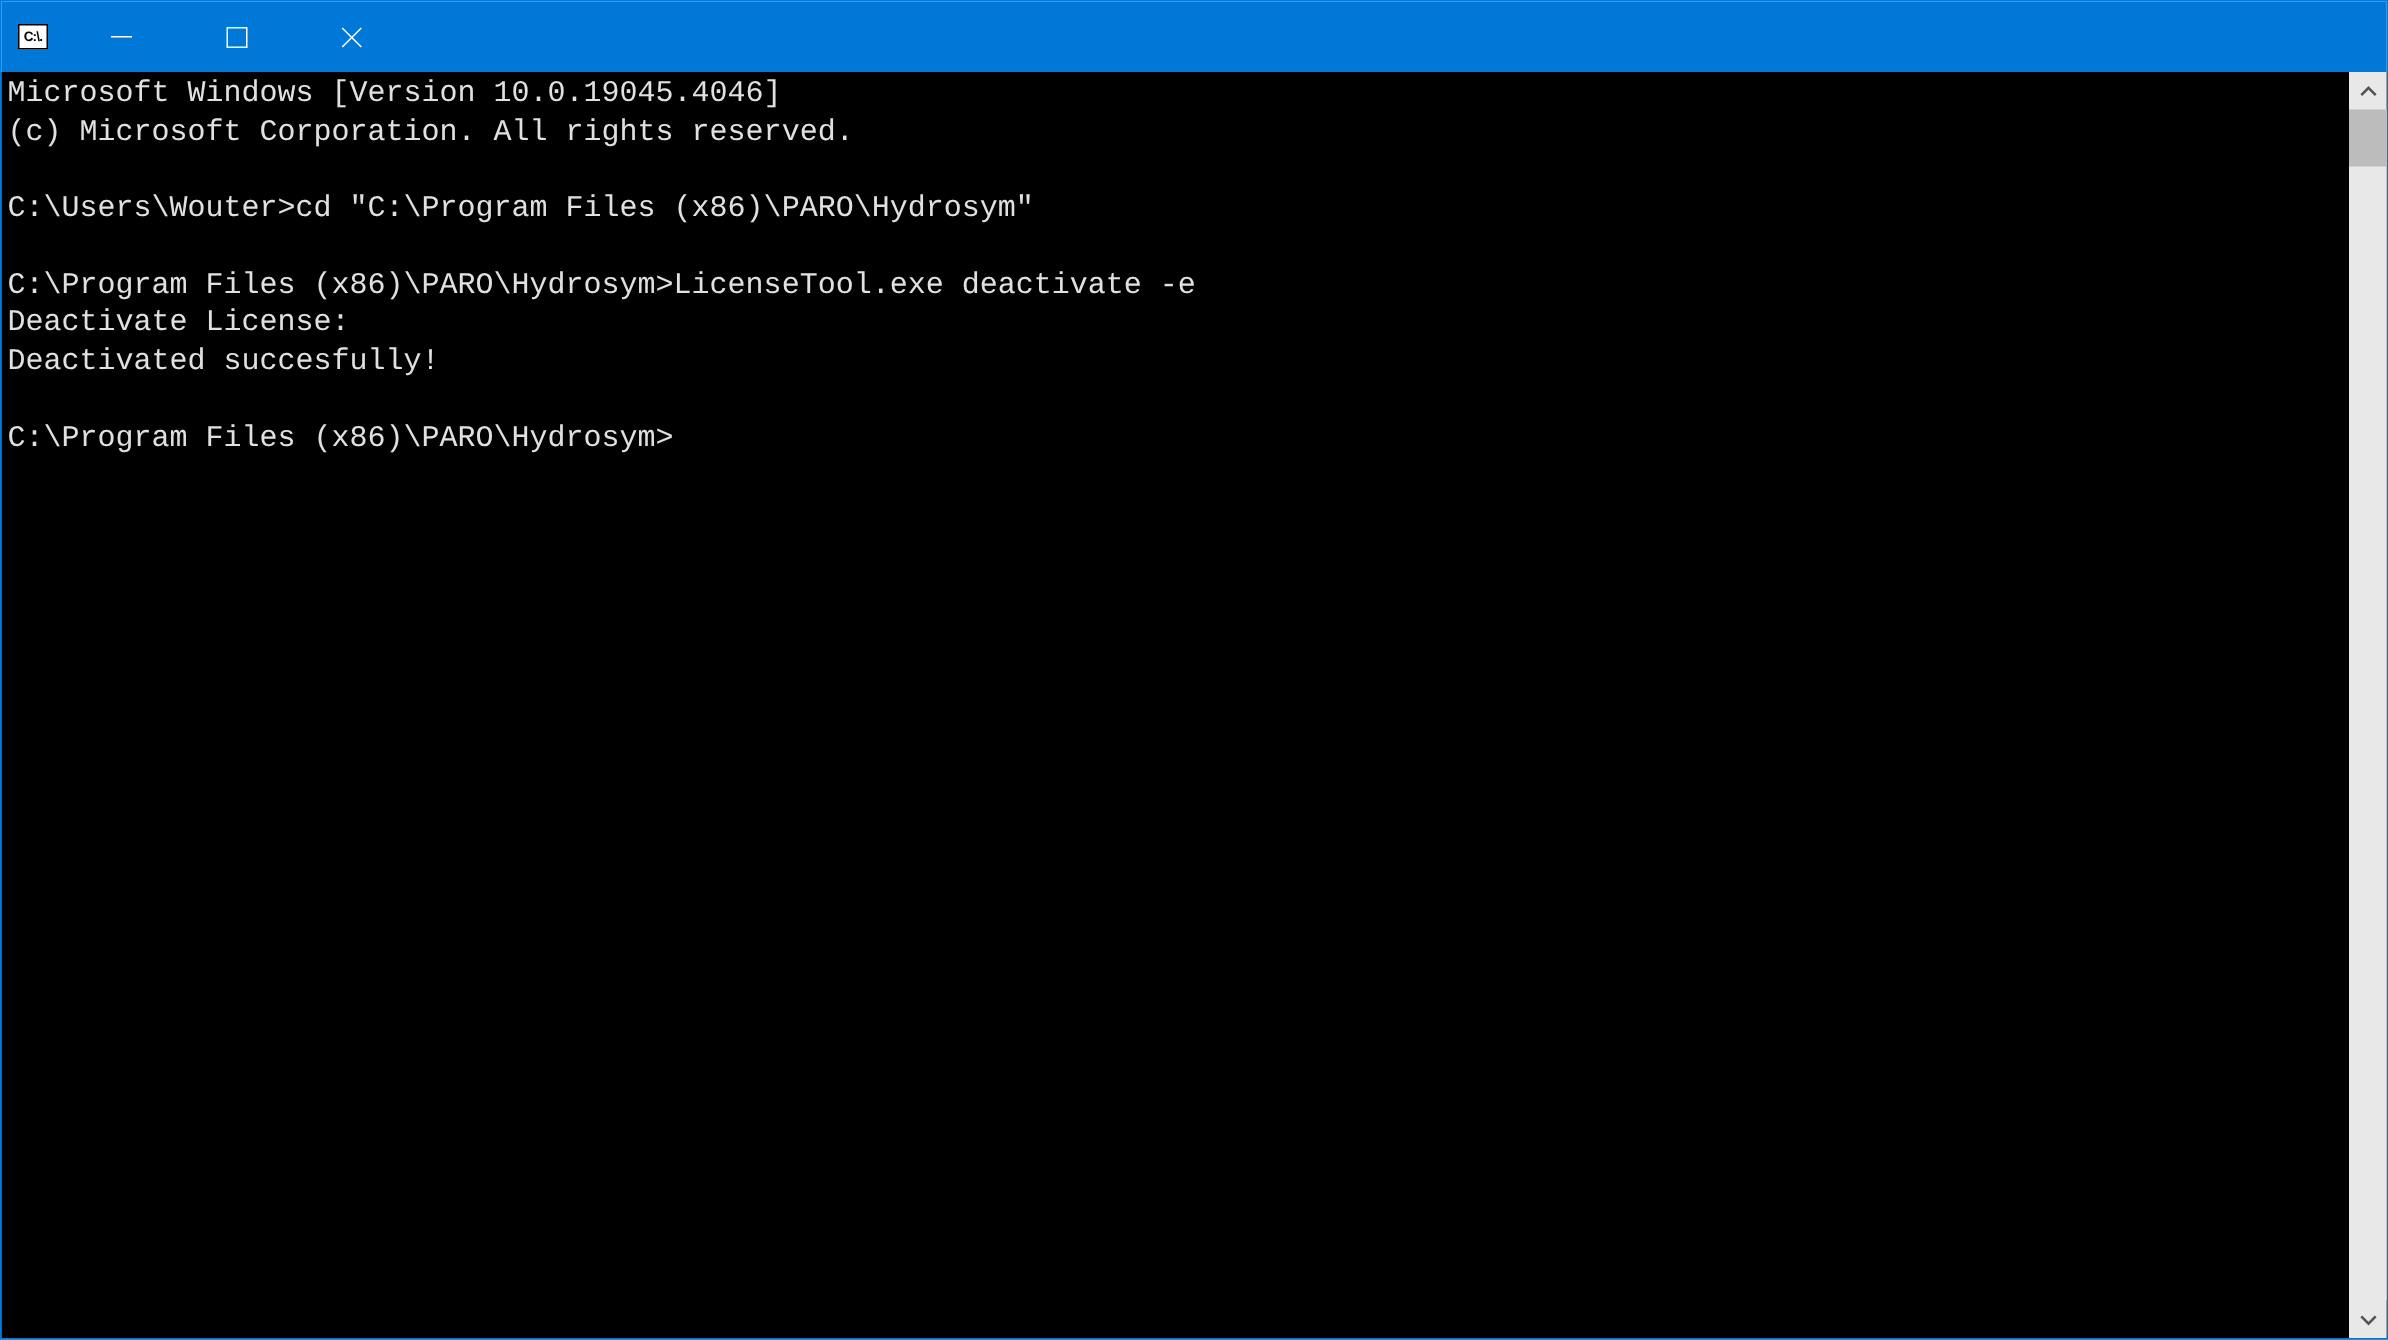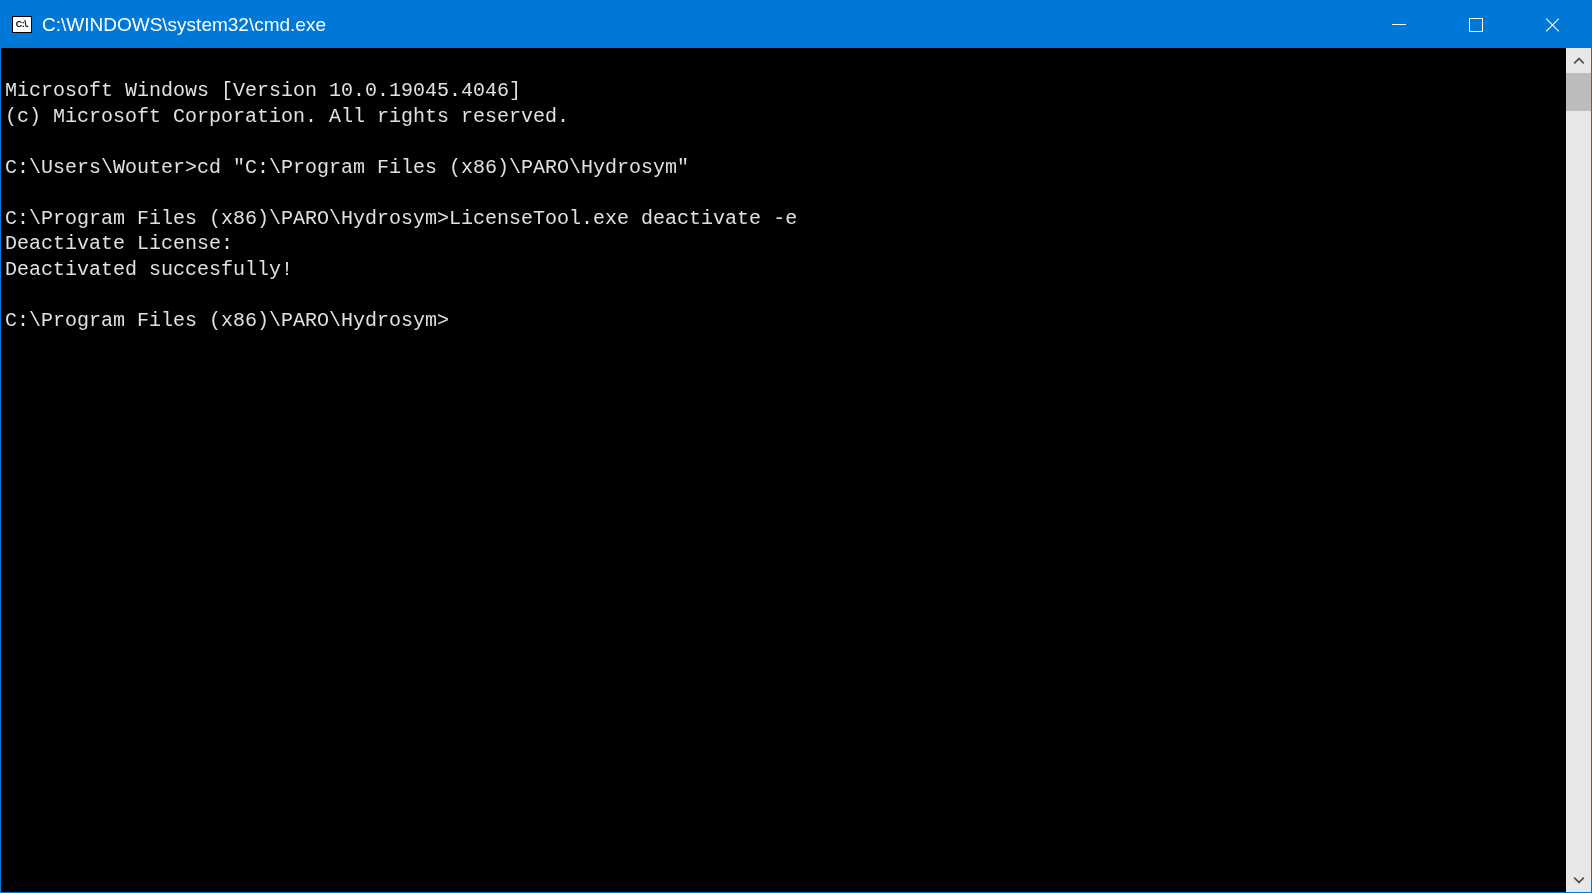--- a/index.html
+++ b/index.html
@@ -106,21 +106,20 @@
     .terminal {
       flex: 1;
       color: #e0e0e0;
       font-family: Consolas, 'Courier New', monospace;
       font-size: 20px;
       line-height: 25.5px;
       padding: 2px 4px;
       white-space: pre;
       overflow: hidden;
       font-weight: 400;
-      margin-top: 28px;
     }
     .scrollbar {
       width: 25px;
       background: #e8e8e8;
       display: flex;
       flex-direction: column;
       position: relative;
     }
     .scroll-arrow {
       height: 25px;
@@ -152,21 +151,20 @@
     }
   </style>
 </head>
 <body>
 
 <div class="window">
   <div class="titlebar">
     <div class="titlebar-icon">
       <span class="titlebar-icon-text">C:\.</span>
     </div>
-    <div class="titlebar-title">C:\WINDOWS\system32\cmd.exe</div>
     <div class="titlebar-controls">
       <div class="titlebar-btn">
         <div class="minimize-line"></div>
       </div>
       <div class="titlebar-btn">
         <div class="maximize-box"></div>
       </div>
       <div class="titlebar-btn close">
         <div class="close-x"></div>
       </div>

